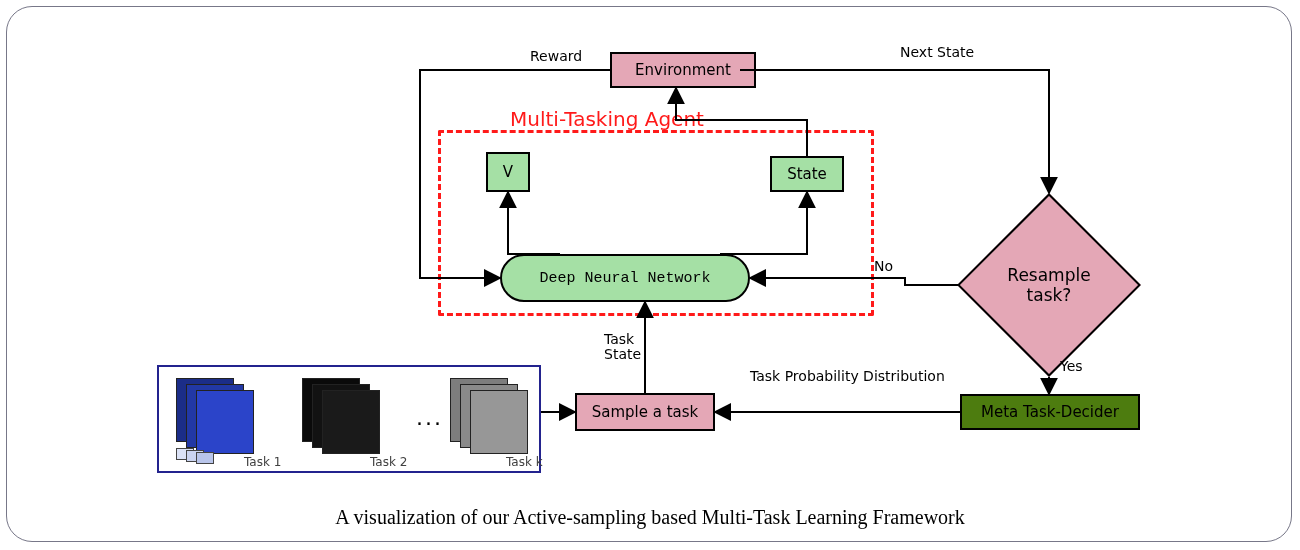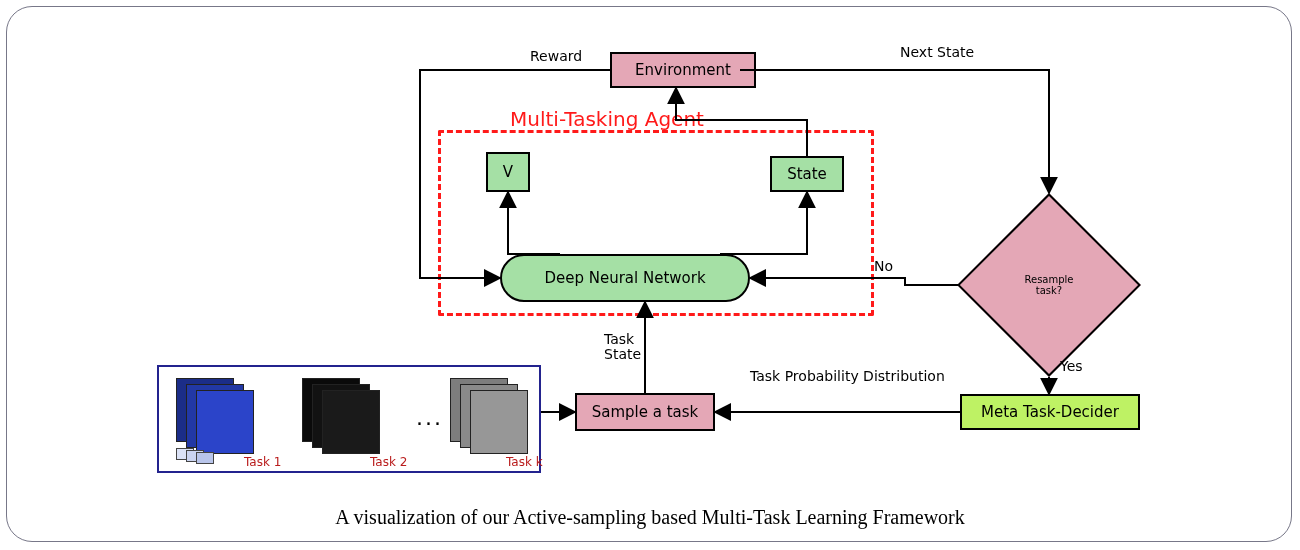--- a/index.html
+++ b/index.html
@@ -2,33 +2,33 @@
 <html><head>
 <meta charset="utf-8">
 <style>
   html,body{margin:0;padding:0;width:1300px;height:550px;background:#fff;font-family:"DejaVu Sans","Verdana",sans-serif;}
   .canvas{position:relative;width:1300px;height:550px;}
   .frame{position:absolute;left:6px;top:6px;width:1286px;height:536px;border:1px solid #778;border-radius:26px;box-sizing:border-box;}
   .box{position:absolute;border:2px solid #000;display:flex;align-items:center;justify-content:center;font-size:15px;text-align:center;box-sizing:border-box;}
   .label{position:absolute;font-size:14px;white-space:nowrap;}
   .pink{background:#e4a7b6;}
   .green{background:#a5e0a5;}
-  .lavender{background:#bef264;align-items:center;}
-  .rounded{border-radius:26px;}
+  .lavender{background:#4d7c0f;align-items:center;}
+  .rounded{border-radius:26px;font-family:Liberation Mono, monospace;}
   .diamond-wrap{position:absolute;}
   .diamond{position:absolute;left:0;top:0;width:100%;height:100%;border:2px solid #000;background:#e4a7b6;transform:rotate(45deg);box-sizing:border-box;}
-  .diamond-text{position:absolute;left:0;top:0;width:100%;height:100%;display:flex;align-items:center;justify-content:center;font-size:10px;text-align:center;}
+  .diamond-text{position:absolute;left:0;top:0;width:100%;height:100%;display:flex;align-items:center;justify-content:center;font-size:17px;text-align:center;}
   .dashed{position:absolute;border:3px dashed #ff1a1a;border-radius:2px;box-sizing:border-box;}
   .agent-title{position:absolute;color:#ff1a1a;font-size:20px;font-weight:500;}
   .tasks-frame{position:absolute;border:2px solid #23238e;background:#fff;box-sizing:border-box;}
   .task-stack{position:absolute;}
   .task-stack .card{position:absolute;width:58px;height:64px;border:1px solid #222;box-sizing:border-box;}
   .foot{position:absolute;width:60px;height:14px;}
   .foot .f{position:absolute;width:18px;height:12px;border:1px solid #444;box-sizing:border-box;}
-  .task-lbl{position:absolute;font-size:12px;color:#b91c1c;}
+  .task-lbl{position:absolute;font-size:12px;color:#404040;}
   .ellipsis{position:absolute;font-size:22px;letter-spacing:2px;}
   .caption{position:absolute;width:100%;text-align:center;font-family:Liberation Serif, serif;font-size:20px;}
   svg.arrows{position:absolute;left:0;top:0;width:1300px;height:550px;pointer-events:none;}
 </style>
 </head>
 <body>
 
 <div class="canvas">
   <div class="frame"></div>
 

